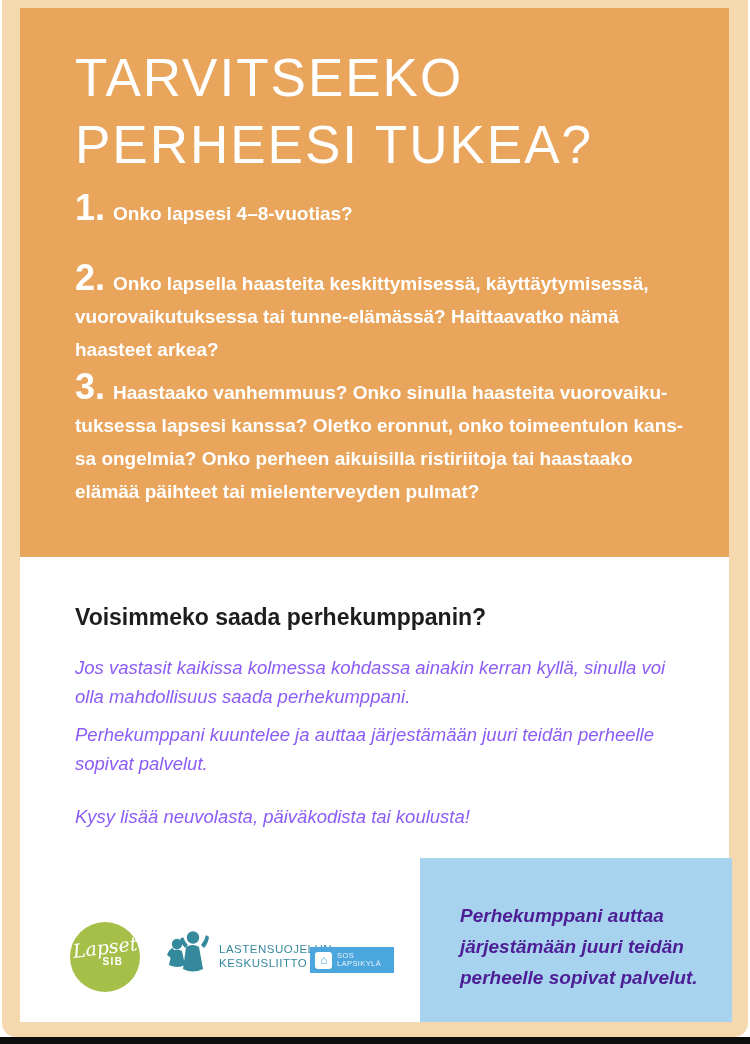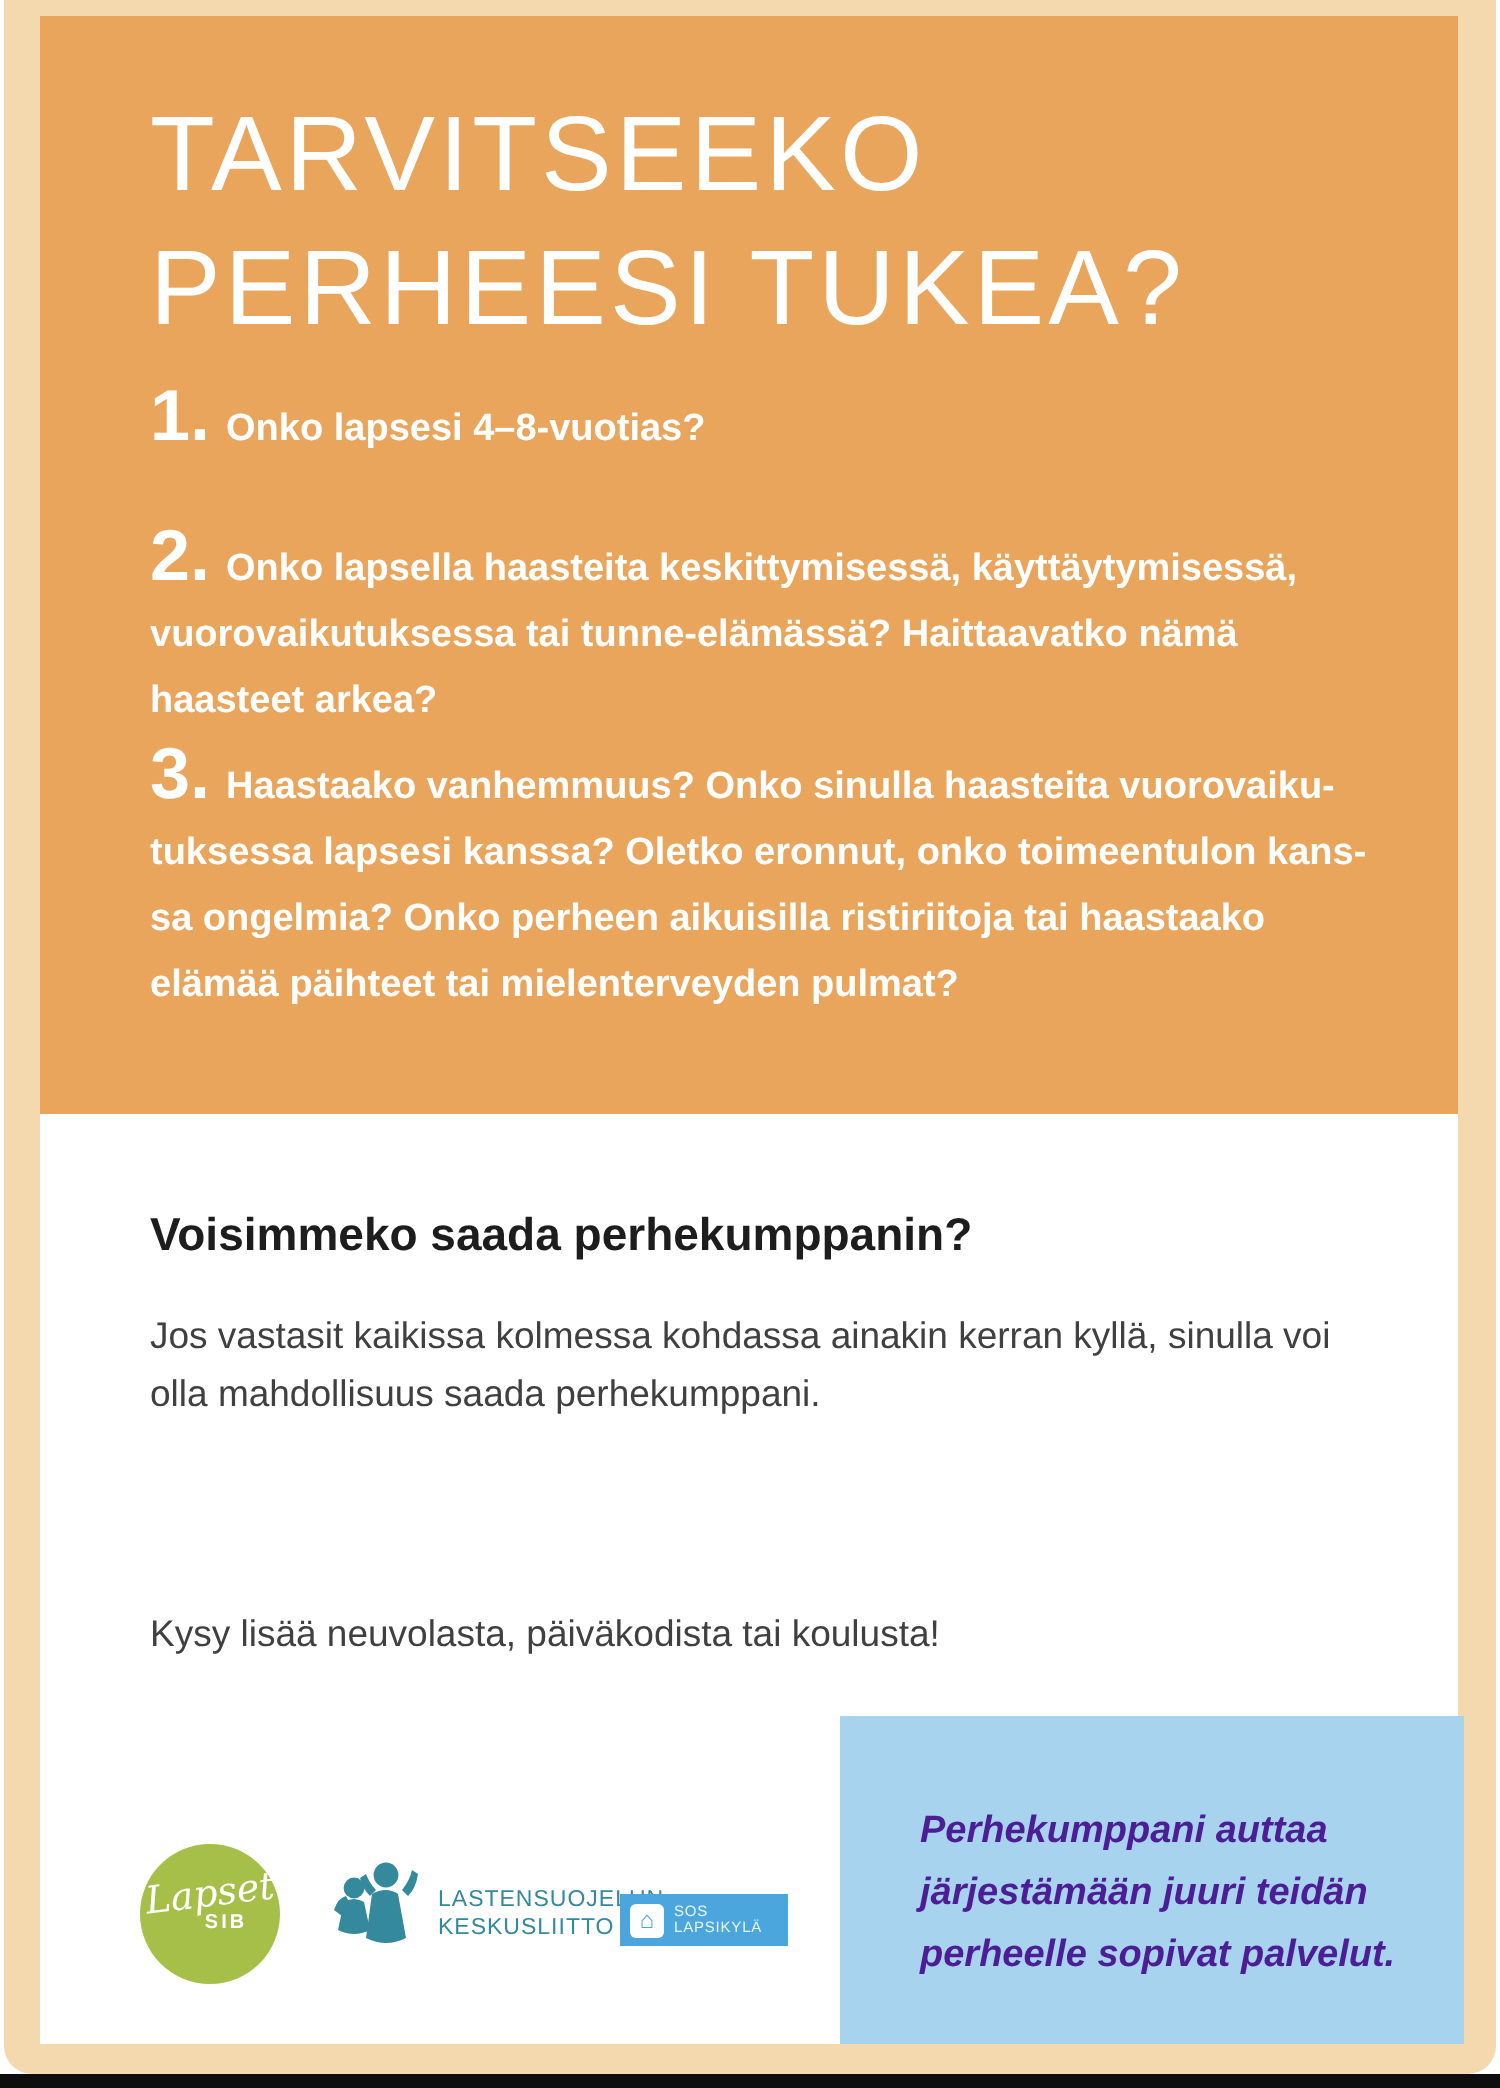--- a/index.html
+++ b/index.html
@@ -54,22 +54,23 @@
     width:709px; height:465px;
     background:#ffffff;
     color:#303030;
   }
   .info-heading {
     position:absolute; left:55px; top:47px;
     font-size:23px; font-weight:bold; color:#1d1d1d;
   }
   .info-para {
     position:absolute; left:55px;
-    font-size:18.5px; line-height:29px; color:#404040;
+    font-size:18.5px; line-height:29px; color:#8b5cf6;
     white-space:pre;
+    font-style:italic;
   }
   .p1 { top:96px; }
   .p2 { top:163px; }
   .p3 { top:245px; }
 
   .program-note {
     position:absolute; left:46px; top:309px;
     font-size:13.5px; line-height:21px;
     font-style:italic; color:#232323; white-space:pre;
   }
@@ -155,20 +156,22 @@
 tuksessa lapsesi kanssa? Oletko eronnut, onko toimeentulon kans-
 sa ongelmia? Onko perheen aikuisilla ristiriitoja tai haastaako
 elämää päihteet tai mielenterveyden pulmat?</span>
   </div>
 </div>
 
 <div class="white-panel">
   <h2 class="info-heading">Voisimmeko saada perhekumppanin?</h2>
   <p class="info-para p1">Jos vastasit kaikissa kolmessa kohdassa ainakin kerran kyllä, sinulla voi
 olla mahdollisuus saada perhekumppani.</p>
+  <p class="info-para p2">Perhekumppani kuuntelee ja auttaa järjestämään juuri teidän perheelle
+sopivat palvelut.</p>
   <p class="info-para p3">Kysy lisää neuvolasta, päiväkodista tai koulusta!</p>
 
 
   <div class="logo-lapset">
     <span class="lapset-script">Lapset</span>
     <span class="lapset-sib">SIB</span>
   </div>
 
   <div class="logo-lskl">
     <span>

